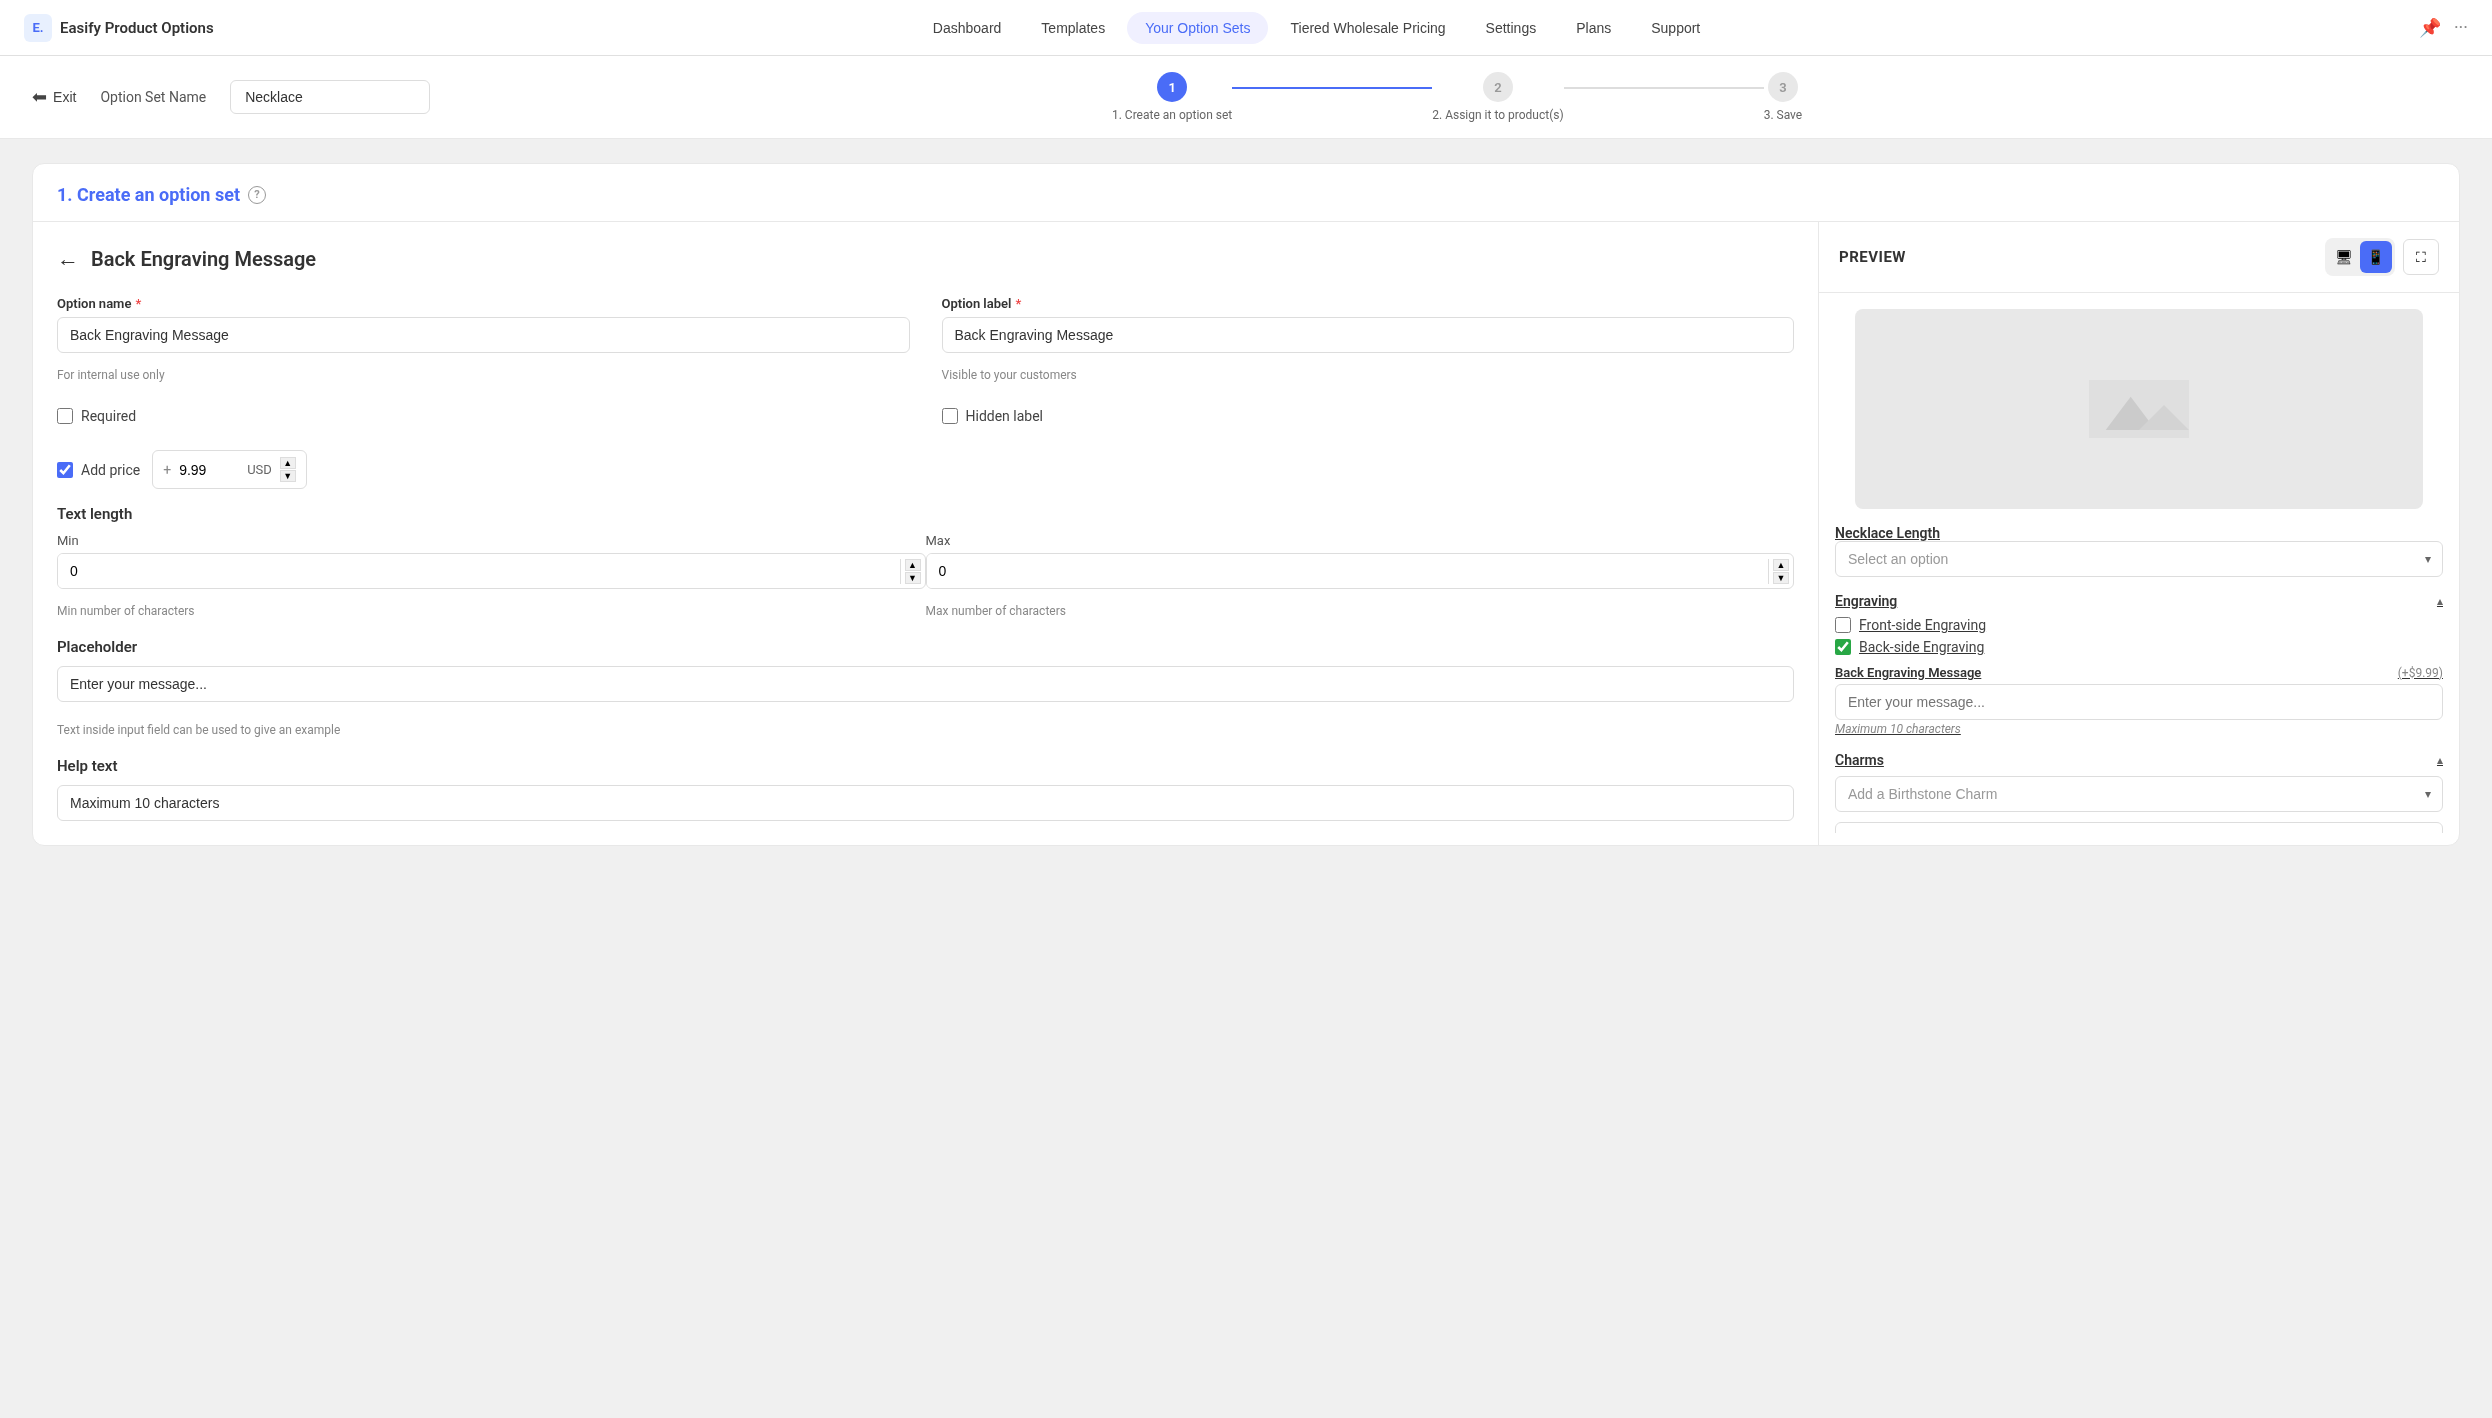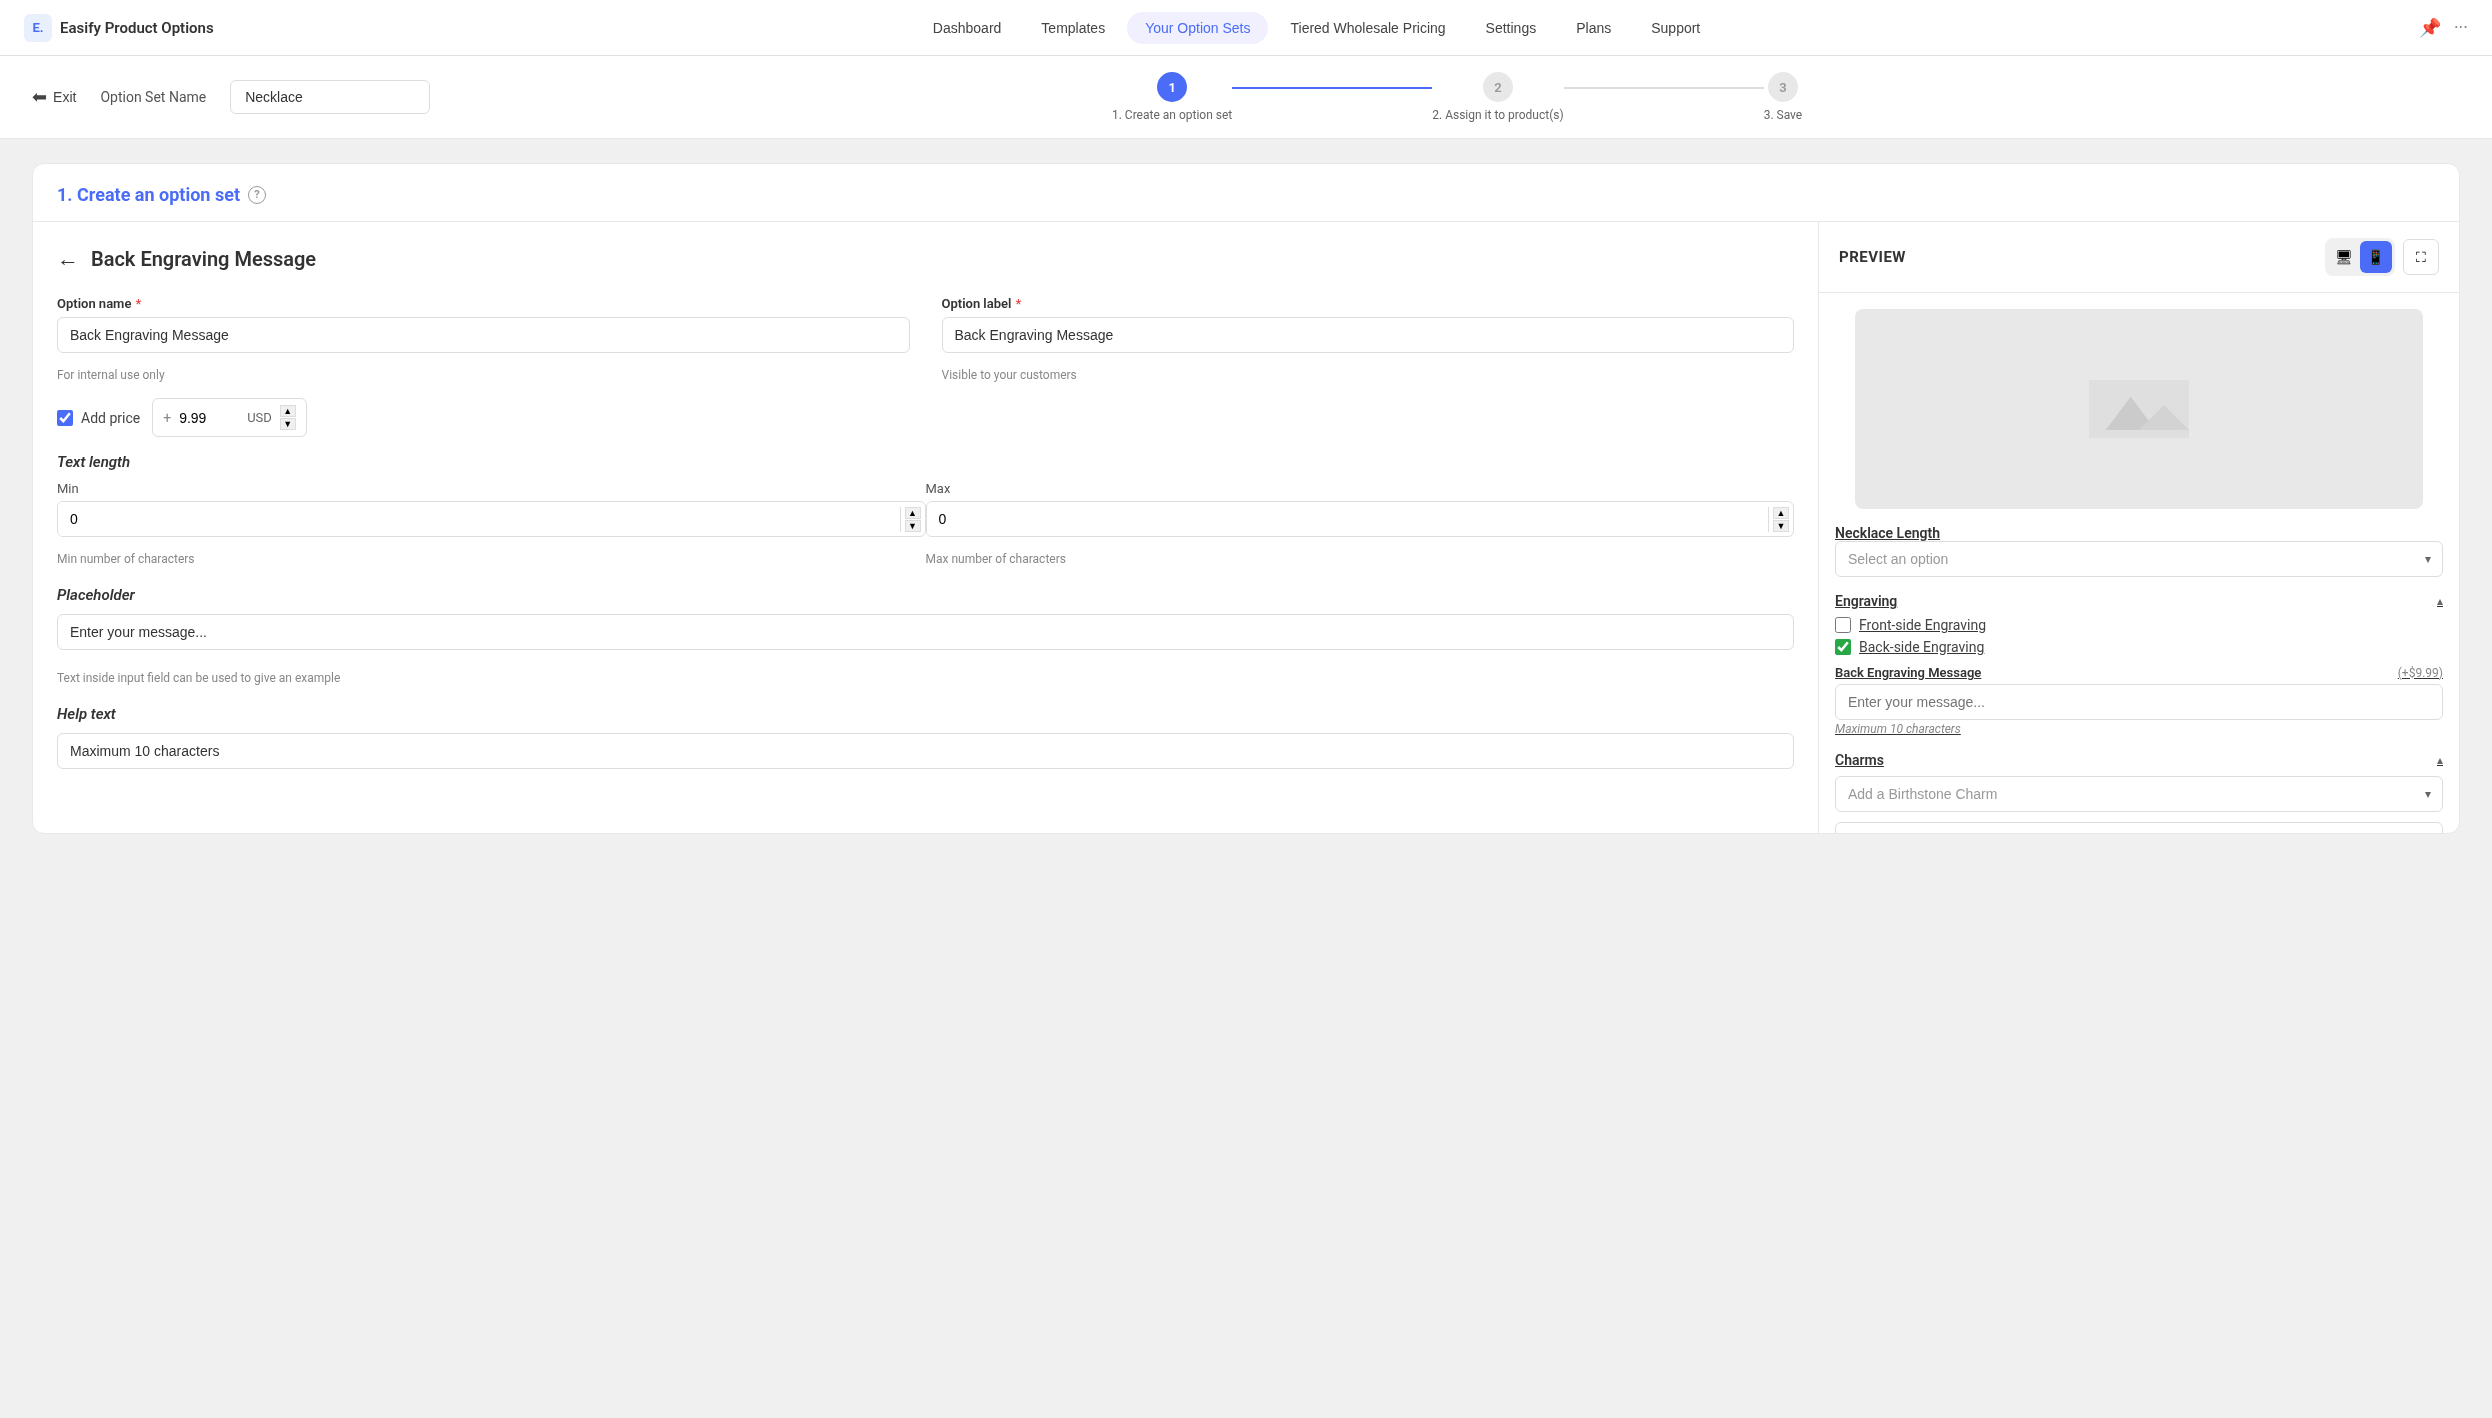--- a/index.html
+++ b/index.html
@@ -60,21 +60,21 @@
     
     .price-row { display: flex; align-items: center; gap: 12px; margin: 12px 0; }
     .price-input-group { display: flex; align-items: center; gap: 8px; border: 1px solid #ddd; border-radius: 6px; padding: 6px 10px; }
     .plus-icon { color: #888; }
     .price-input { border: none; outline: none; width: 60px; font-size: 14px; }
     .currency-label { color: #666; font-size: 13px; }
     .stepper { display: flex; flex-direction: column; gap: 1px; }
     .stepper-btn { width: 16px; height: 12px; background: #f0f0f0; border: 1px solid #ddd; display: flex; align-items: center; justify-content: center; font-size: 9px; cursor: pointer; }
 
     
-    .section-subtitle { font-size: 15px; font-weight: 600; color: #333; margin: 16px 0 10px; font-style: italic; }
+    .section-subtitle { font-size: 15px; font-weight: 600; color: #333; margin: 16px 0 10px; }
     .minmax-row { display: flex; }
     .minmax-group { flex: 1; }
     .minmax-label { font-size: 13px; color: #555; margin-bottom: 5px; }
     .minmax-input-wrap { display: flex; align-items: center; border: 1px solid #ddd; border-radius: 6px; overflow: hidden; }
     .minmax-input { flex: 1; border: none; outline: none; padding: 9px 12px; font-size: 14px; }
 
     
     .full-input { width: 100%; border: 1px solid #ddd; border-radius: 6px; padding: 9px 12px; font-size: 14px; color: #333; }
 
     
@@ -193,20 +193,34 @@
             <div class="form-label">
               <span>Option label</span>
               <span class="required-star">*</span>
             </div>
             <input class="form-input" type="text" value="Back Engraving Message" style="">
             <div class="form-hint">Visible to your customers</div>
           </div>
         </div>
 
         
+        <div class="form-row">
+          <div class="form-group">
+            <label class="checkbox-row">
+              <input type="checkbox" style="">
+              <span>Required</span>
+            </label>
+          </div>
+          <div class="form-group">
+            <label class="checkbox-row">
+              <input type="checkbox" style="">
+              <span>Hidden label</span>
+            </label>
+          </div>
+        </div>
 
         
         <div class="price-row">
           <label class="checkbox-row">
             <input type="checkbox" checked="" style="accent-color: rgb(74, 108, 247);">
             <span>Add price</span>
           </label>
           <div class="price-input-group">
             <span class="plus-icon">+</span>
             <input class="price-input" type="text" value="9.99" style="">

